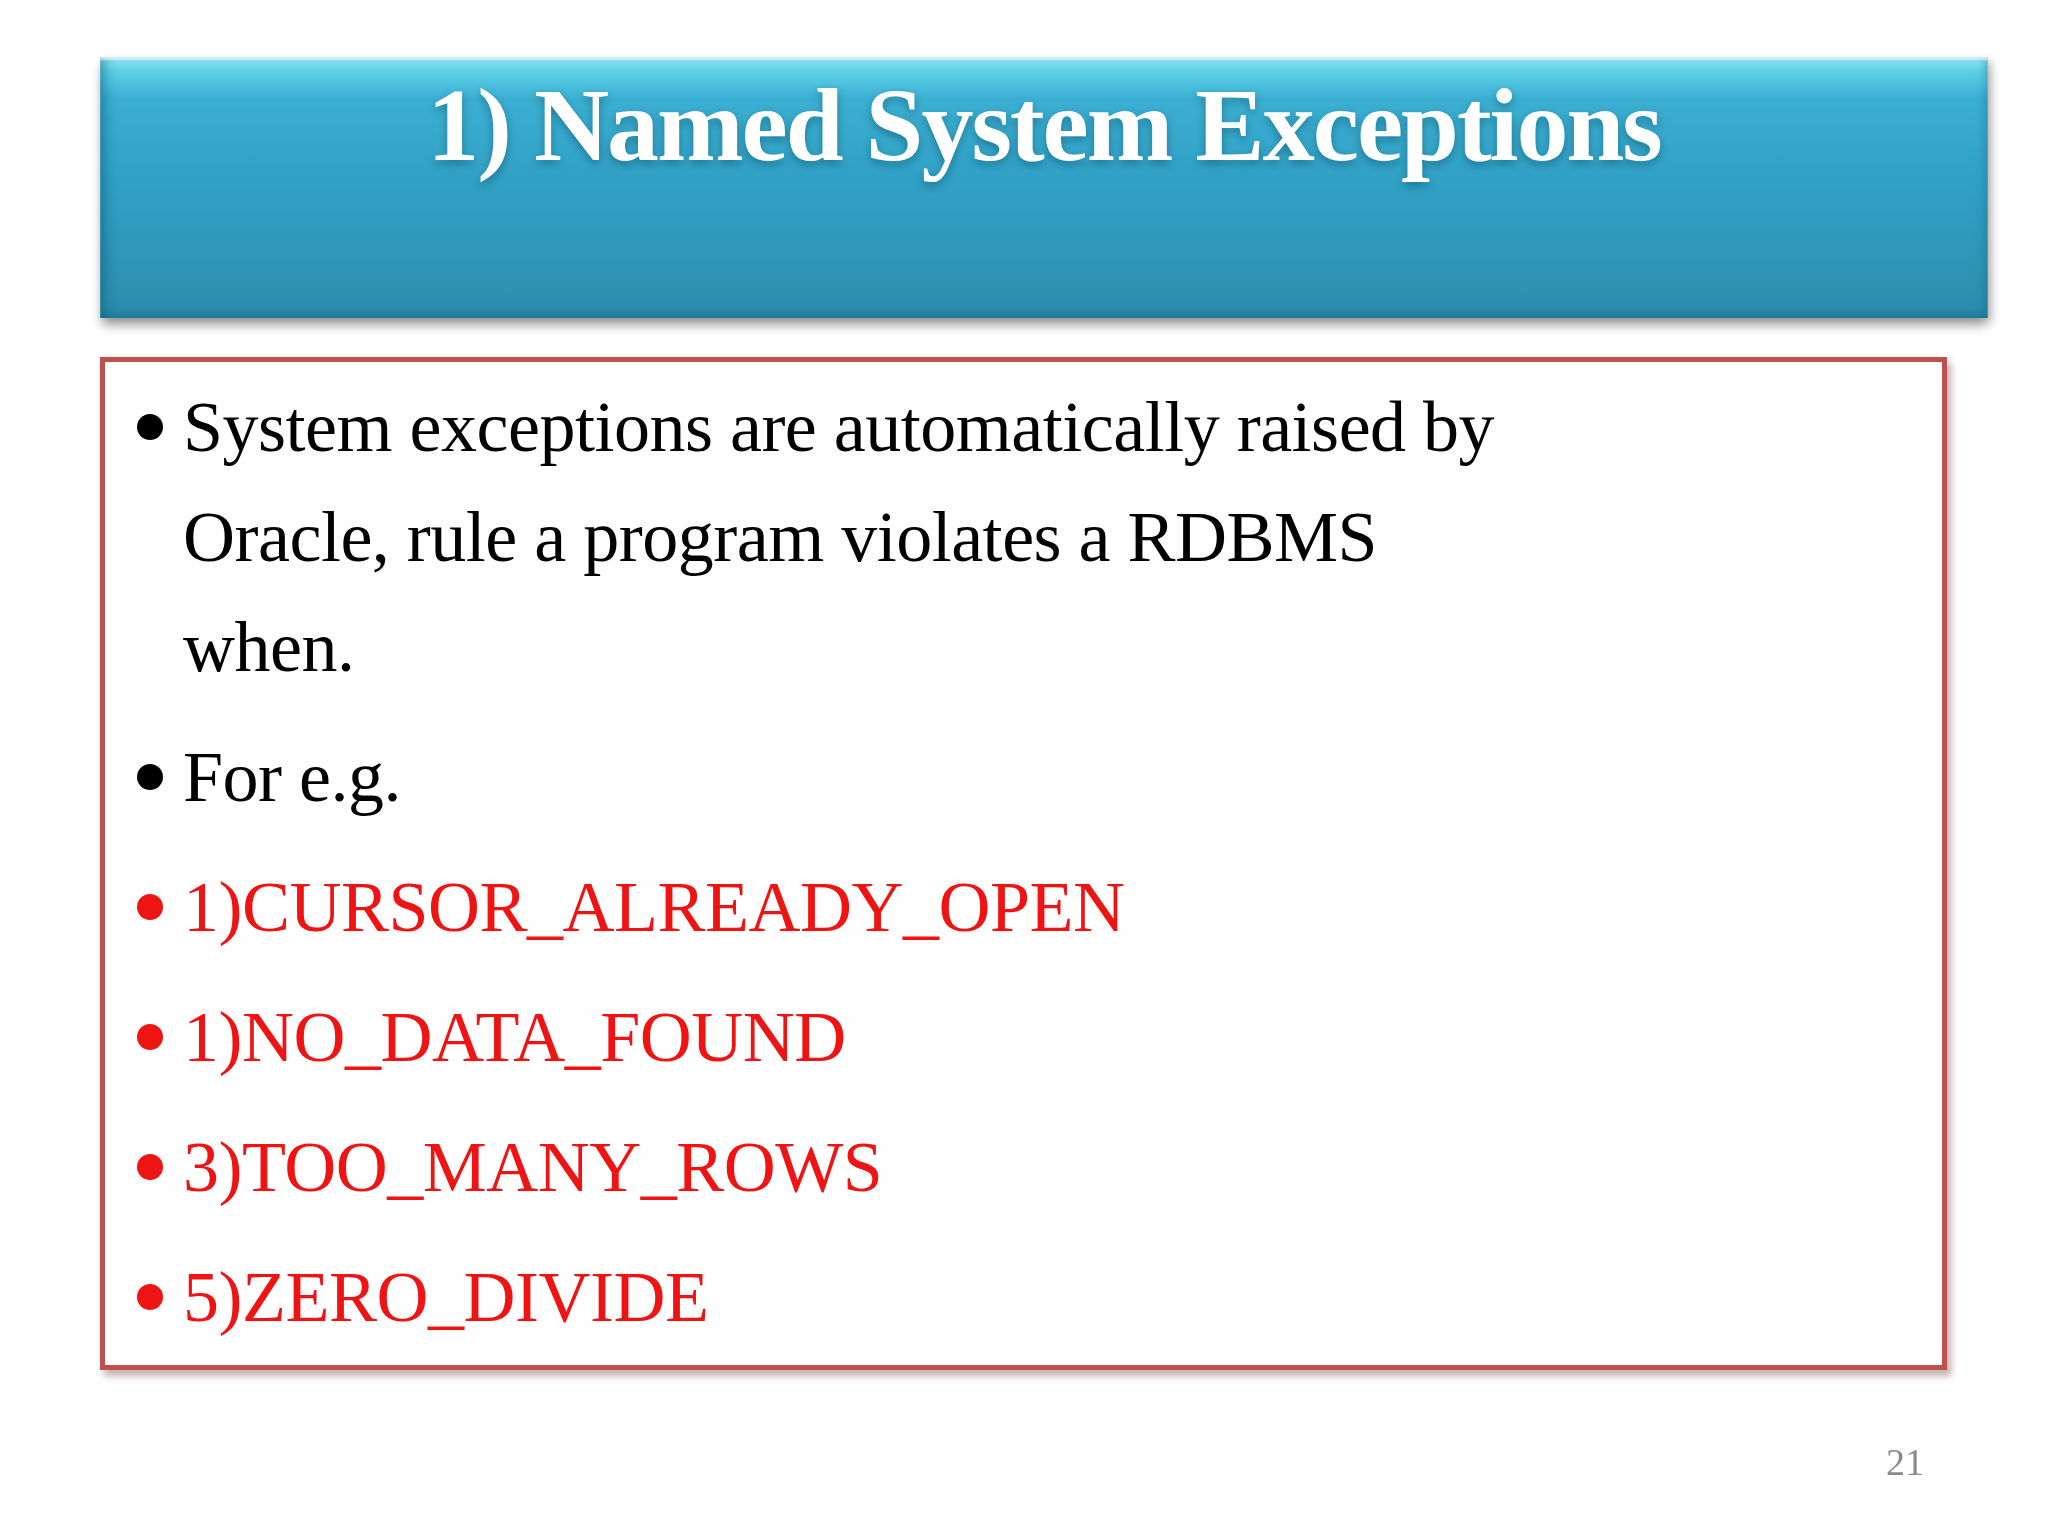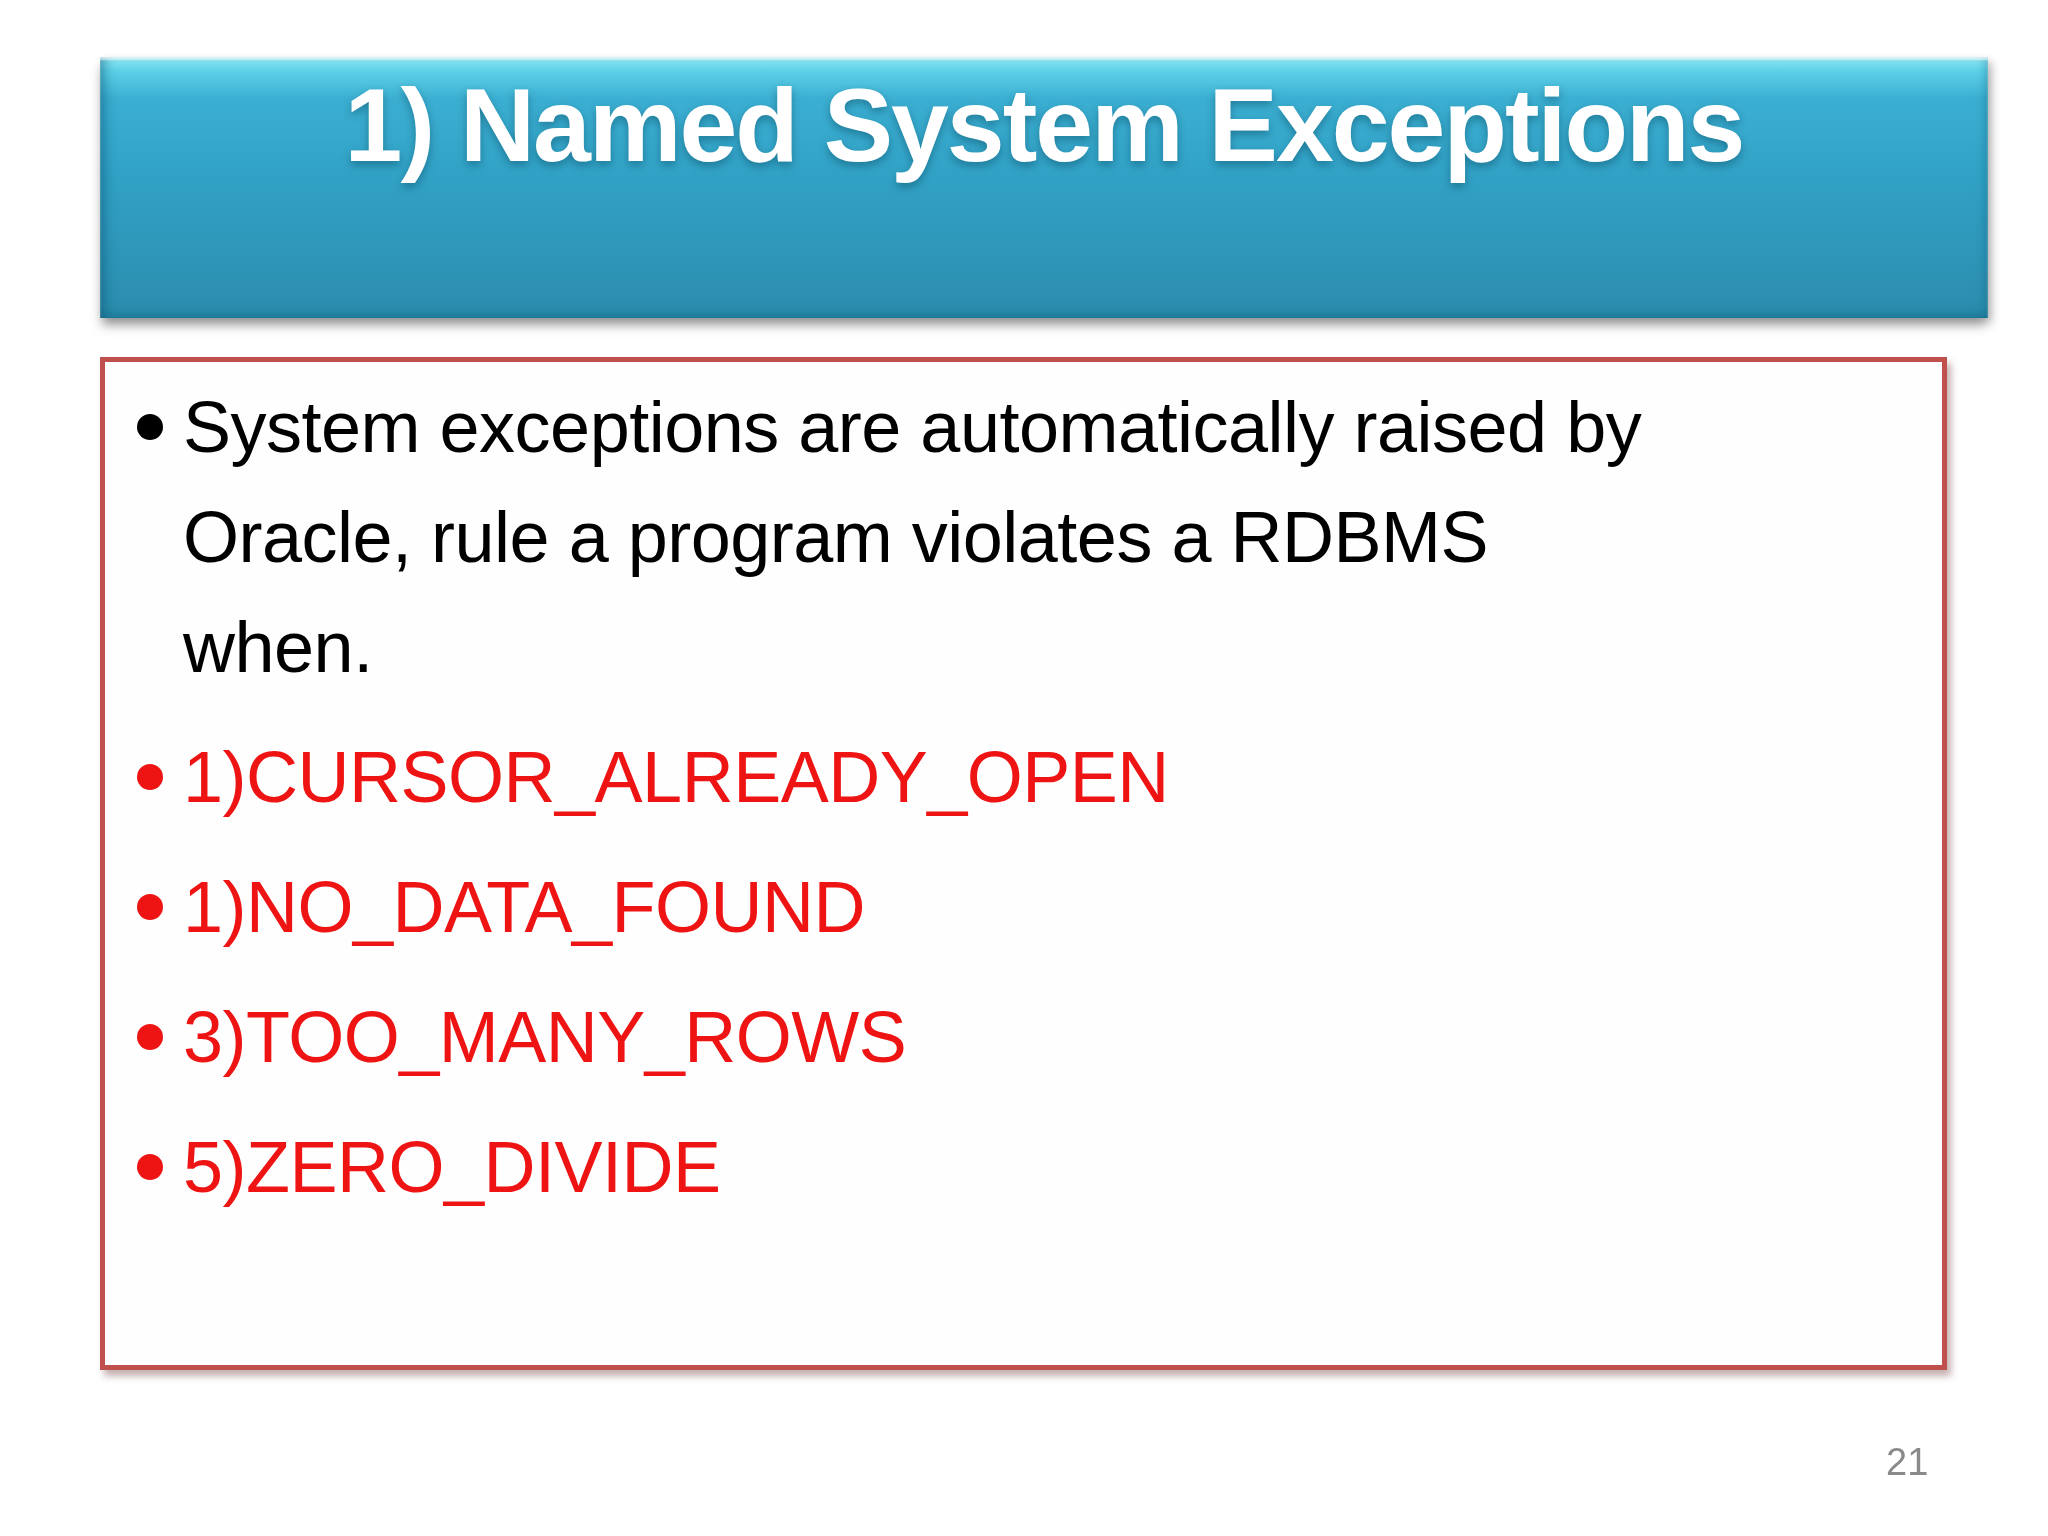--- a/index.html
+++ b/index.html
@@ -4,21 +4,21 @@
 <style>
   * { box-sizing: border-box; }
   html, body { margin: 0; padding: 0; background: #ffffff; }
 
   .slide {
     position: relative;
     width: 2048px;
     height: 1536px;
     background: #ffffff;
     overflow: hidden;
-    font-family: Liberation Sans, sans-serif;
+    font-family: Liberation Serif, serif;
   }
 
   
   .title-banner {
     position: absolute;
     left: 100px;
     top: 57px;
     width: 1888px;
     height: 261px;
     background: linear-gradient(180deg,
@@ -115,20 +115,26 @@
   <div class="content-box">
     <ul class="bullet-list">
         <li class="bullet-item black">
           <span class="bullet-dot"></span>
           <div class="bullet-lines">
             <div>System exceptions are automatically raised by</div>
             <div>Oracle, rule a program violates a RDBMS</div>
             <div>when.</div>
           </div>
         </li>
+        <li class="bullet-item black">
+          <span class="bullet-dot"></span>
+          <div class="bullet-lines">
+            <div>For e.g.</div>
+          </div>
+        </li>
         <li class="bullet-item red">
           <span class="bullet-dot"></span>
           <div class="bullet-lines">
             <div>1)CURSOR_ALREADY_OPEN</div>
           </div>
         </li>
         <li class="bullet-item red">
           <span class="bullet-dot"></span>
           <div class="bullet-lines">
             <div>1)NO_DATA_FOUND</div>

